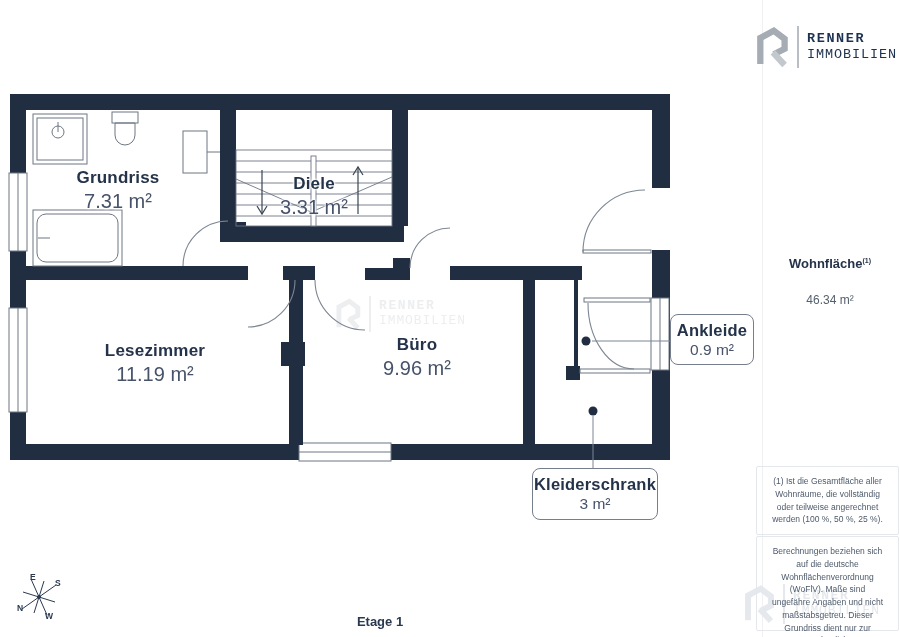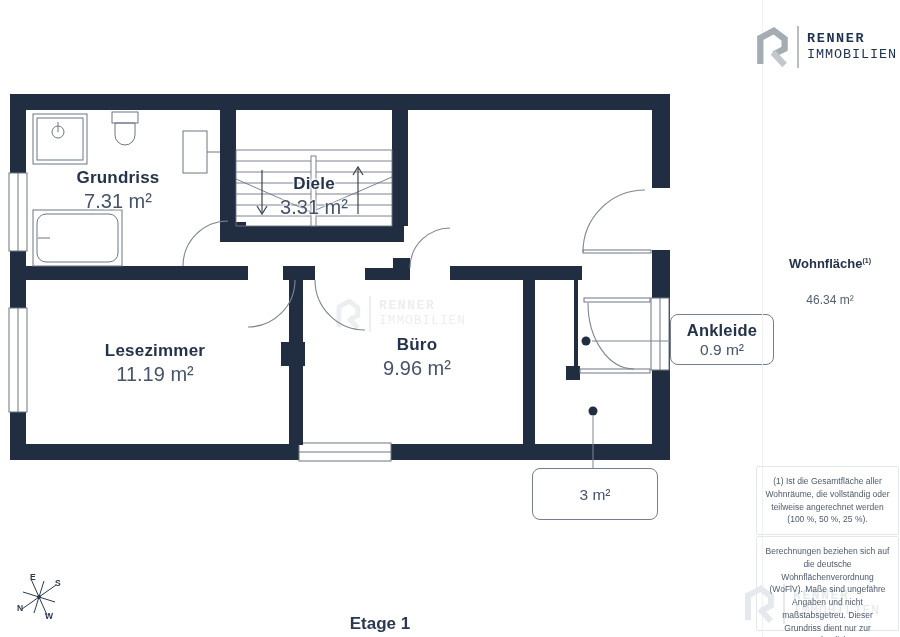--- a/index.html
+++ b/index.html
@@ -35,30 +35,30 @@
   .wm-bottom{color:#e5e8ec;}
   .wm-bottom .brandbar{background:#e5e8ec;}
 
   
   .sidebar-divider{position:absolute;left:762px;top:0;width:1px;height:637px;background:#f0f1f3;}
   .totals{position:absolute;left:760px;top:256px;width:140px;text-align:center;}
   .totals .t-label{font-size:13px;font-weight:bold;color:#25334a;}
   .totals .t-label sup{font-size:7px;}
   .totals .t-value{font-size:12px;color:#55606e;margin-top:22px;}
   .notebox{position:absolute;left:756px;width:143px;border:1px solid #e4e7eb;border-radius:2px;
-           box-sizing:border-box;padding:8px 7px;text-align:center;
+           box-sizing:border-box;padding:8px 14px;text-align:center;
            font-size:8.5px;line-height:1.5;color:#4d5a6b;}
   .notebox.n2{display:flex;flex-direction:column;}
   .note-text{position:relative;z-index:2;}
 
   
   .cdir{position:absolute;font-size:8.5px;font-weight:bold;color:#2a3950;}
 
   .etage{position:absolute;left:380px;top:614px;transform:translateX(-50%);
-         font-size:17px;font-weight:bold;color:#2a3950;}
+         font-size:13px;font-weight:bold;color:#2a3950;}
 </style>
 </head>
 <body>
 
 <div id="app">
 
   <div class="brandrow wm wm-center" style="left:334px;top:296px;height:36px;">
     <svg width="28" height="34" viewBox="0 0 40 46">
       <path d="M7 42 V13 L22 5 L34 14 V25 L22 31" fill="none" stroke="#eceef0" stroke-width="7"></path>
       <path d="M21 29 L34 43" fill="none" stroke="#eceef0" stroke-width="7"></path>
@@ -204,25 +204,26 @@
   </div>
   <div class="room-label" style="left:155px;top:341px;">
     <div class="room-name">Lesezimmer</div>
     <div class="room-area">11.19 m²</div>
   </div>
   <div class="room-label" style="left:417px;top:335px;">
     <div class="room-name">Büro</div>
     <div class="room-area">9.96 m²</div>
   </div>
 
-  <div class="callout" style="left:670px;top:314px;width:104px;height:51px;">
+  <div class="callout" style="left:670px;top:314px;width:84px;height:51px;">
     <div class="room-name">Ankleide</div>
     <div class="room-area">0.9 m²</div>
   </div>
   <div class="callout" style="left:532px;top:468px;width:126px;height:52px;">
+    <div class="room-name">Kleiderschrank</div>
     <div class="room-area">3 m²</div>
   </div>
 
   <div class="sidebar-divider"></div>
 
   <div class="brandrow logo" style="left:754px;top:26px;height:42px;">
     <svg width="36" height="42" viewBox="0 0 40 46">
       <path d="M7 42 V13 L22 5 L34 14 V25 L22 31" fill="none" stroke="#a6acb3" stroke-width="7"></path>
       <path d="M21 29 L34 43" fill="none" stroke="#c3c8cd" stroke-width="7"></path>
     </svg>

